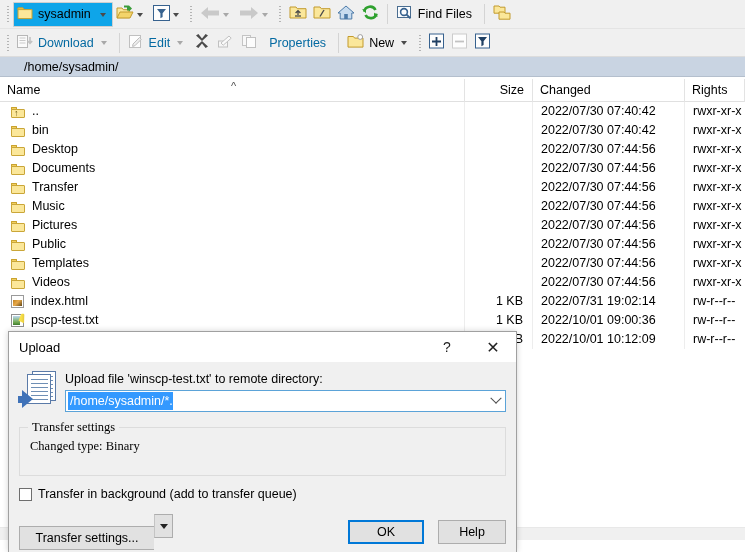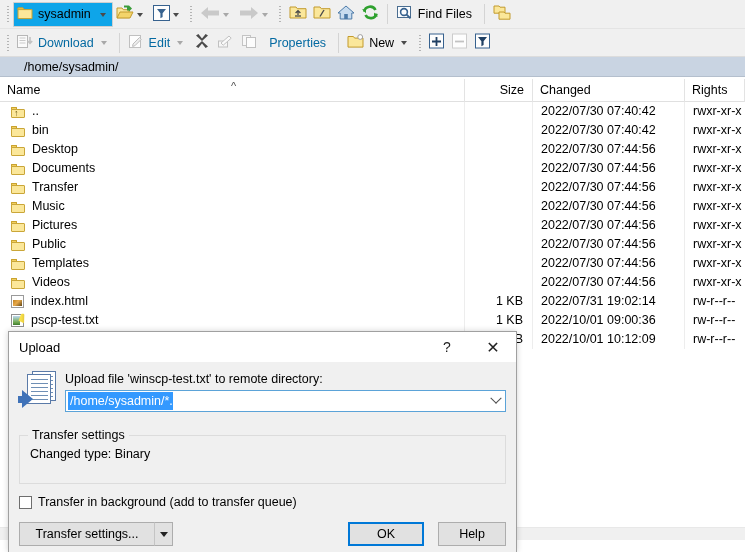--- a/index.html
+++ b/index.html
@@ -272,25 +272,26 @@
     color: #4a4a4a; font-size: 11px;
   }
   .chev {
     width: 7px; height: 7px;
     border-right: 1.3px solid #4f4f4f;
     border-bottom: 1.3px solid #4f4f4f;
     transform: rotate(45deg) translate(-2px,-2px);
   }
 
   .group {
-    margin-top: 21px;
+    margin-top: 13px;
     border: 1px solid #dcdcdc;
     height: 49px;
     position: relative;
     box-sizing: border-box;
+    font-family: Liberation Serif, serif;
   }
   .group-legend {
     position: absolute;
     left: 8px; top: -8px;
     background: #f0f0f0;
     padding: 0 4px;
     font-size: 12.5px;
   }
   .group-content {
     padding: 11px 0 0 10px;
@@ -311,21 +312,21 @@
   .btnrow { display: flex; align-items: center; margin-top: 13px; }
   .btn {
     background: #e1e1e1;
     border: 1px solid #adadad;
     height: 24px;
     display: flex; align-items: center; justify-content: center;
     font-size: 12.5px;
     box-sizing: border-box;
   }
   .split-btn { display: flex; flex: 0 0 auto; }
-  .split-main { width: 135px; border-right: none; }
+  .split-main { width: 135px; border-right: none; margin-top: 12px; }
   .split-arrow {
     width: 19px;
     border-left: 1px solid #c4c4c4;
   }
   .btn-ok {
     width: 76px;
     border: 2px solid #0078d7;
     background: #e1e1e1;
     margin-left: 0;
   }

